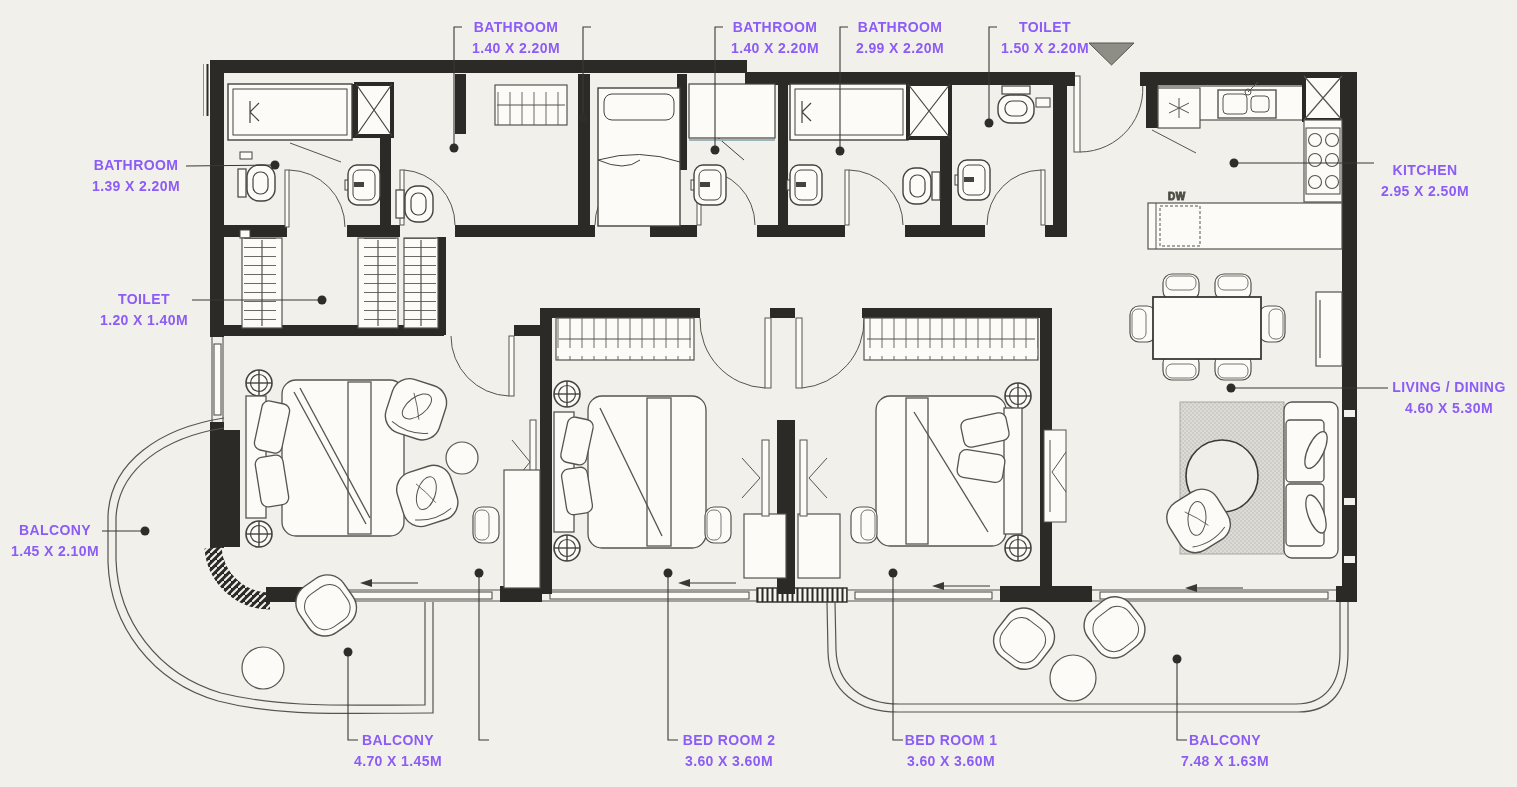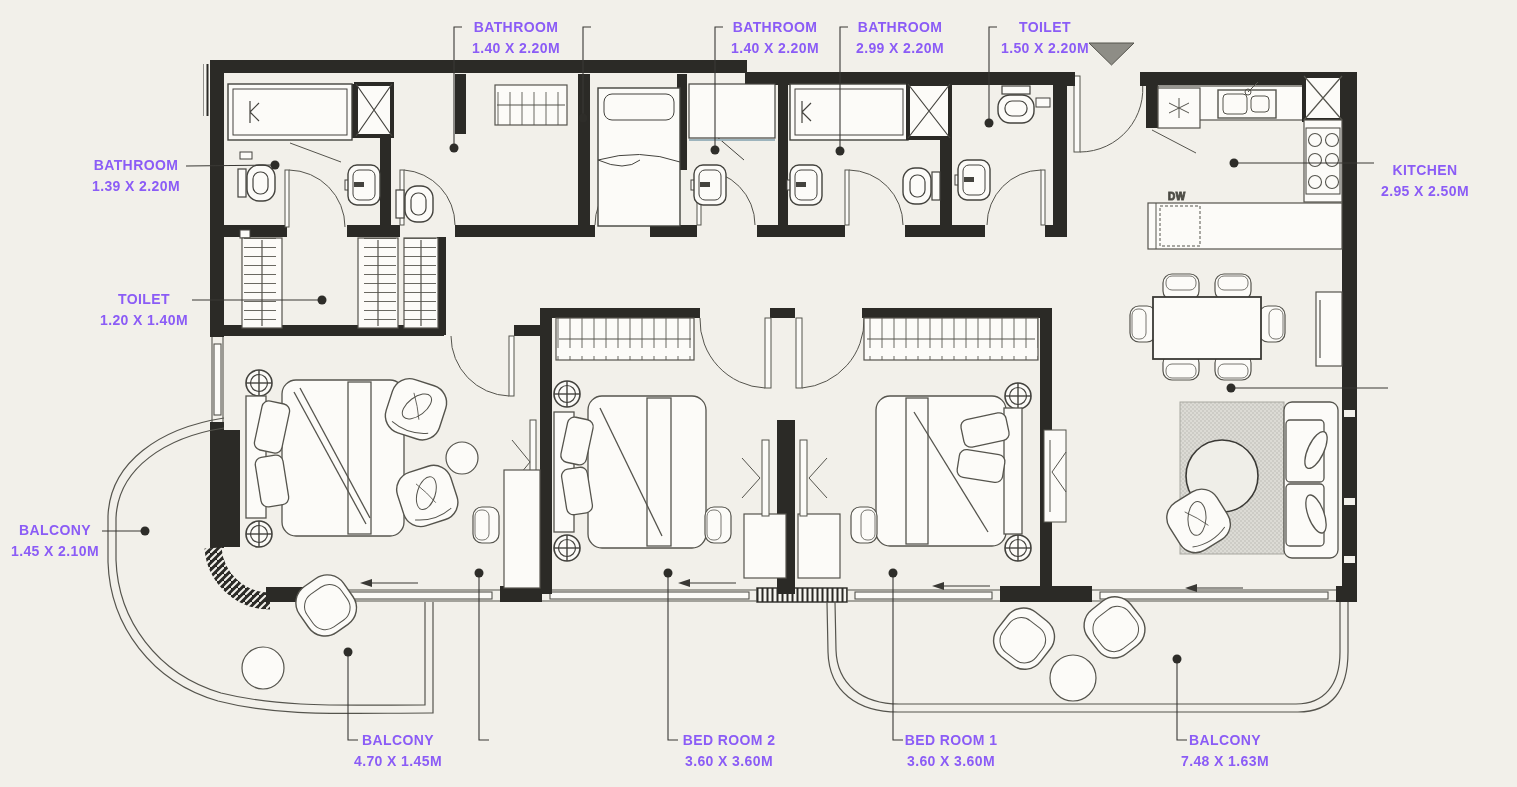--- a/index.html
+++ b/index.html
@@ -487,20 +487,24 @@
   <span>1.20 X 1.40M</span>
 </div>
 <div class="lbl" style="left:10px;top:520px;width:90px">
   <span>BALCONY</span>
   <span>1.45 X 2.10M</span>
 </div>
 <div class="lbl" style="left:1376px;top:160px;width:98px">
   <span>KITCHEN</span>
   <span>2.95 X 2.50M</span>
 </div>
+<div class="lbl" style="left:1390px;top:377px;width:118px">
+  <span>LIVING / DINING</span>
+  <span>4.60 X 5.30M</span>
+</div>
 <div class="lbl" style="left:352px;top:730px;width:92px">
   <span>BALCONY</span>
   <span>4.70 X 1.45M</span>
 </div>
 <div class="lbl" style="left:680px;top:730px;width:98px">
   <span>BED ROOM 2</span>
   <span>3.60 X 3.60M</span>
 </div>
 <div class="lbl" style="left:902px;top:730px;width:98px">
   <span>BED ROOM 1</span>

